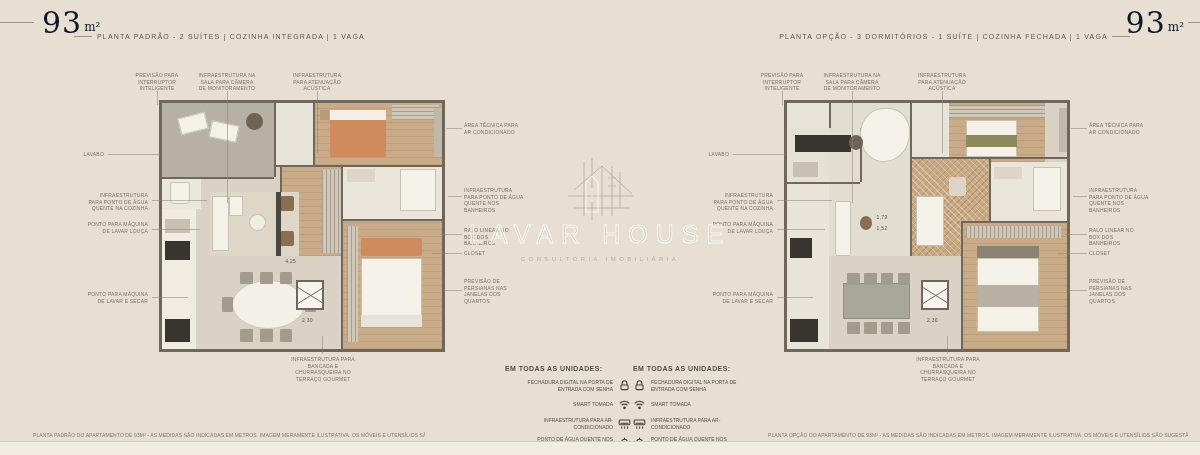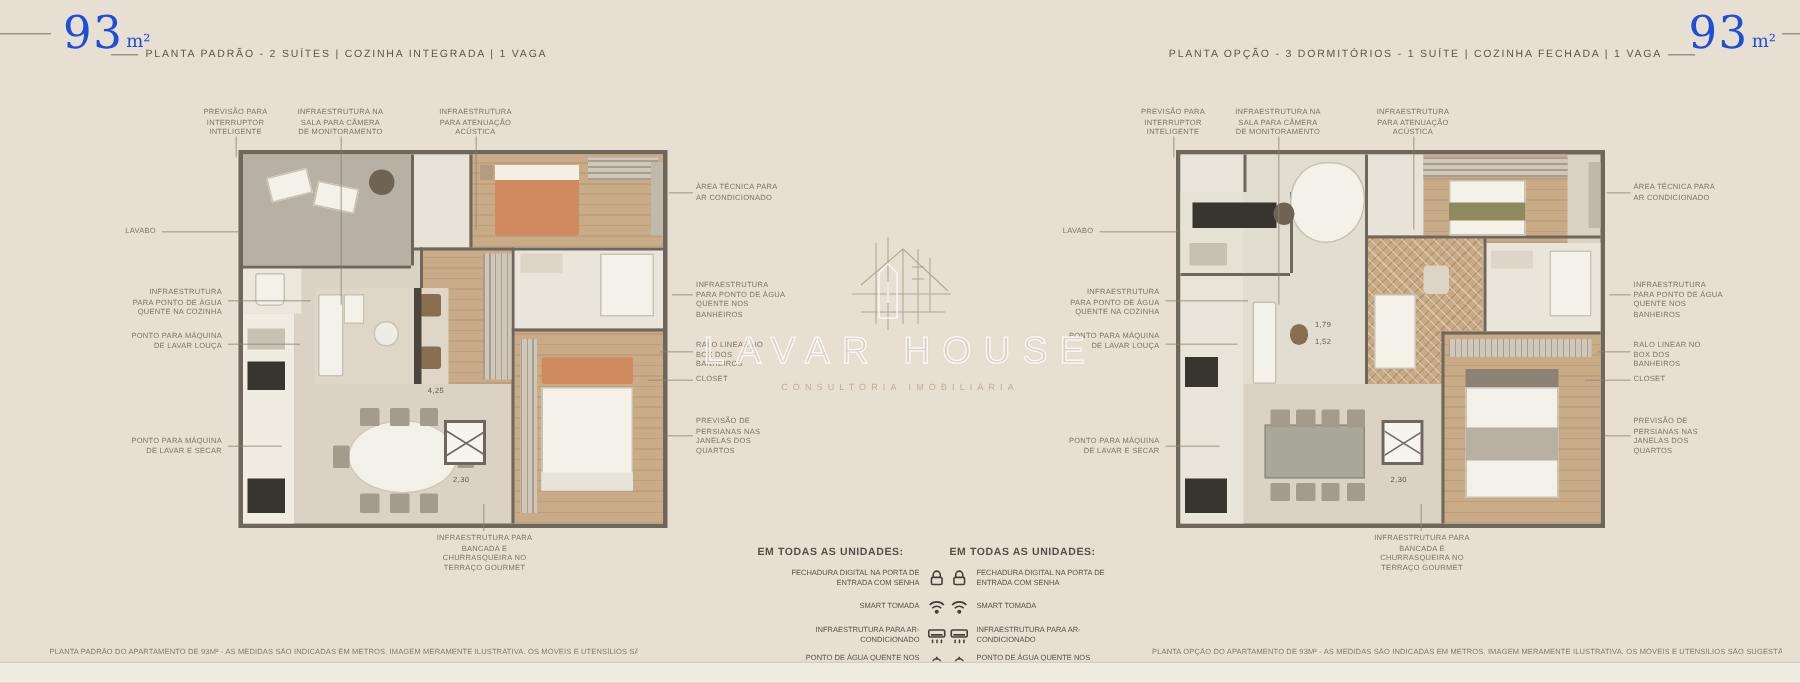--- a/index.html
+++ b/index.html
@@ -1,20 +1,20 @@
 <!DOCTYPE html>
 <html><head>
 <meta charset="utf-8">
 <style>
   html,body{margin:0;padding:0;}
   body{font-family:"Liberation Sans",sans-serif;background:#cfc9bd;}
   .page{position:relative;width:1200px;height:455px;background:#e6dfd2;overflow:hidden;}
 
   
-  .hdr-area{position:absolute;display:flex;align-items:flex-start;color:#1d4ed8;
+  .hdr-area{position:absolute;display:flex;align-items:flex-start;color:#0f172a;
     font-family:"DejaVu Serif",serif;}
   .hdr-area .num{font-size:30px;line-height:1;font-weight:400;letter-spacing:1px;}
   .hdr-area .unit{font-size:12px;margin-top:12px;margin-left:2px;}
   .hdr-desc{position:absolute;font-size:7px;letter-spacing:1.2px;color:#5e574c;white-space:nowrap;}
   .hline{position:absolute;height:1px;background:#8a8172;opacity:.8;}
 
   
   .plan{position:absolute;top:100px;width:286px;height:252px;border:3px solid #6f675c;
     background:#dad3c5;box-sizing:border-box;}
   #planL{left:159px;} #planR{left:784px;}

